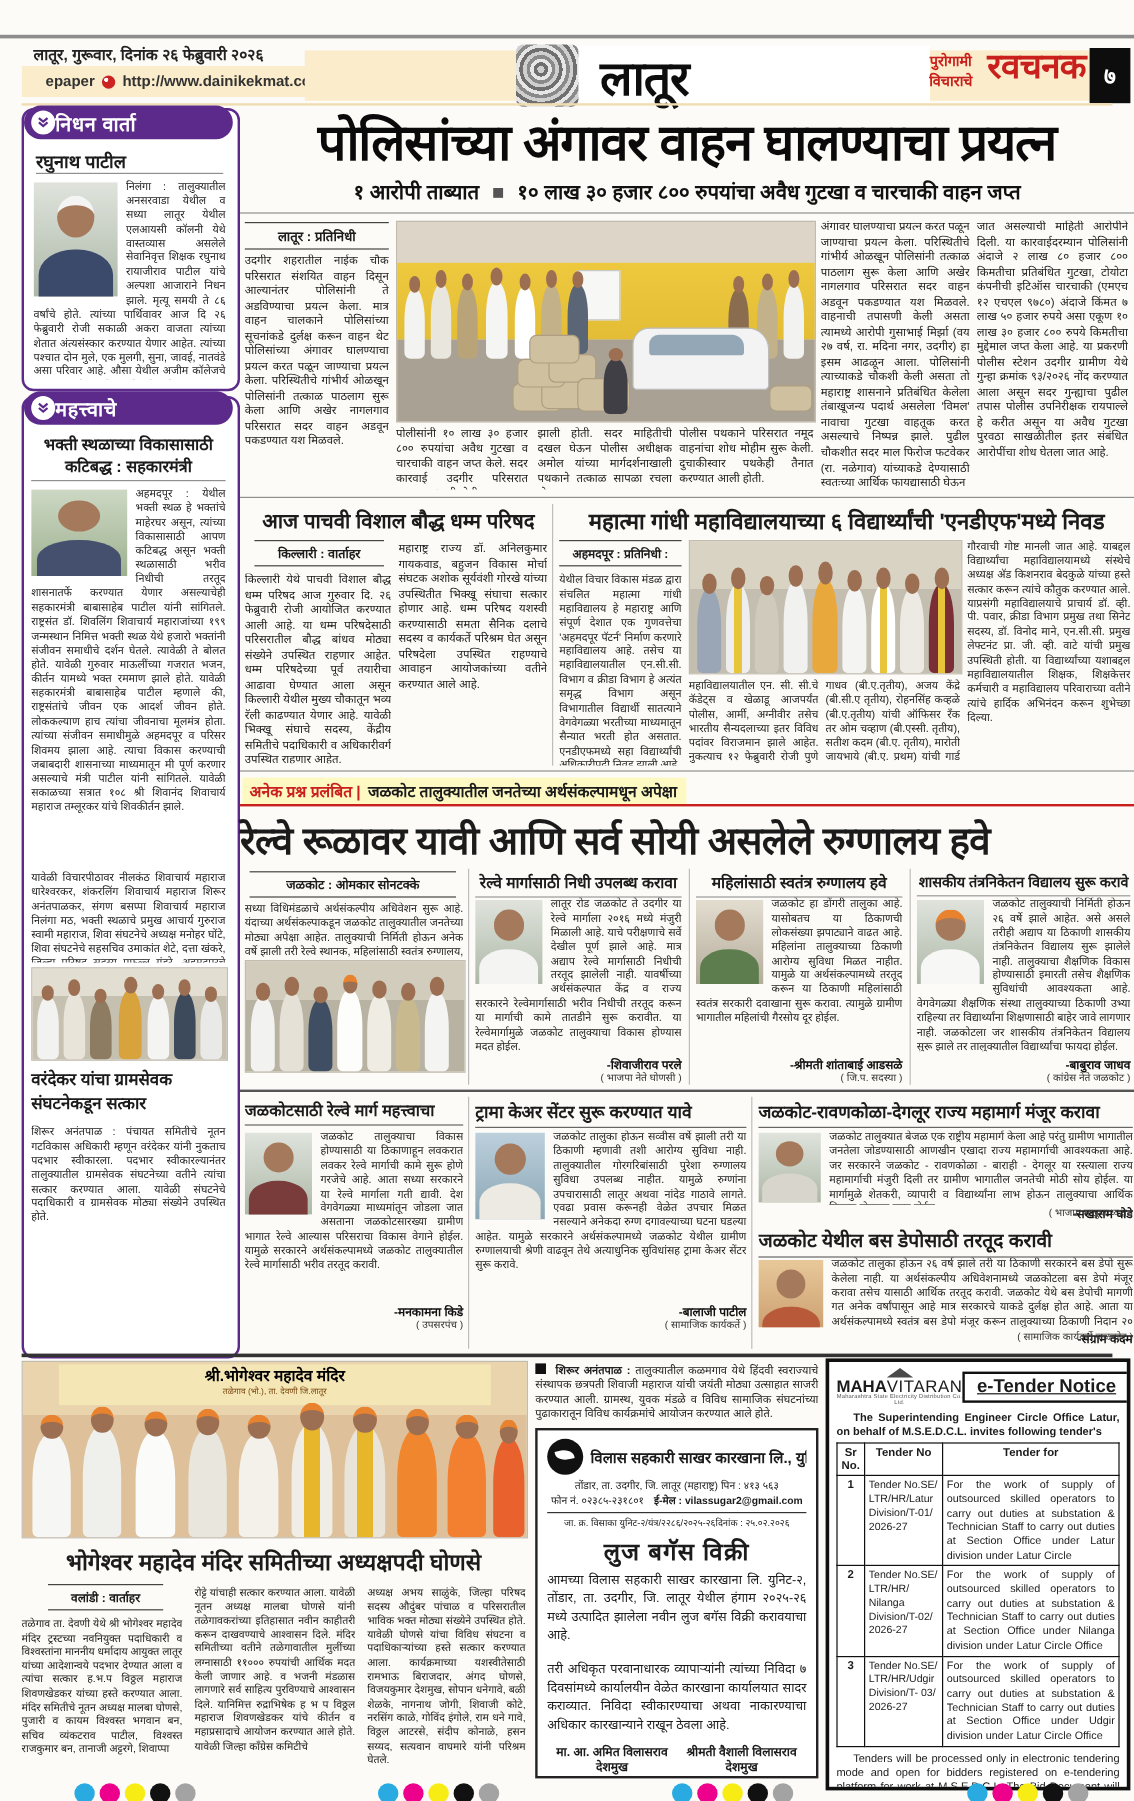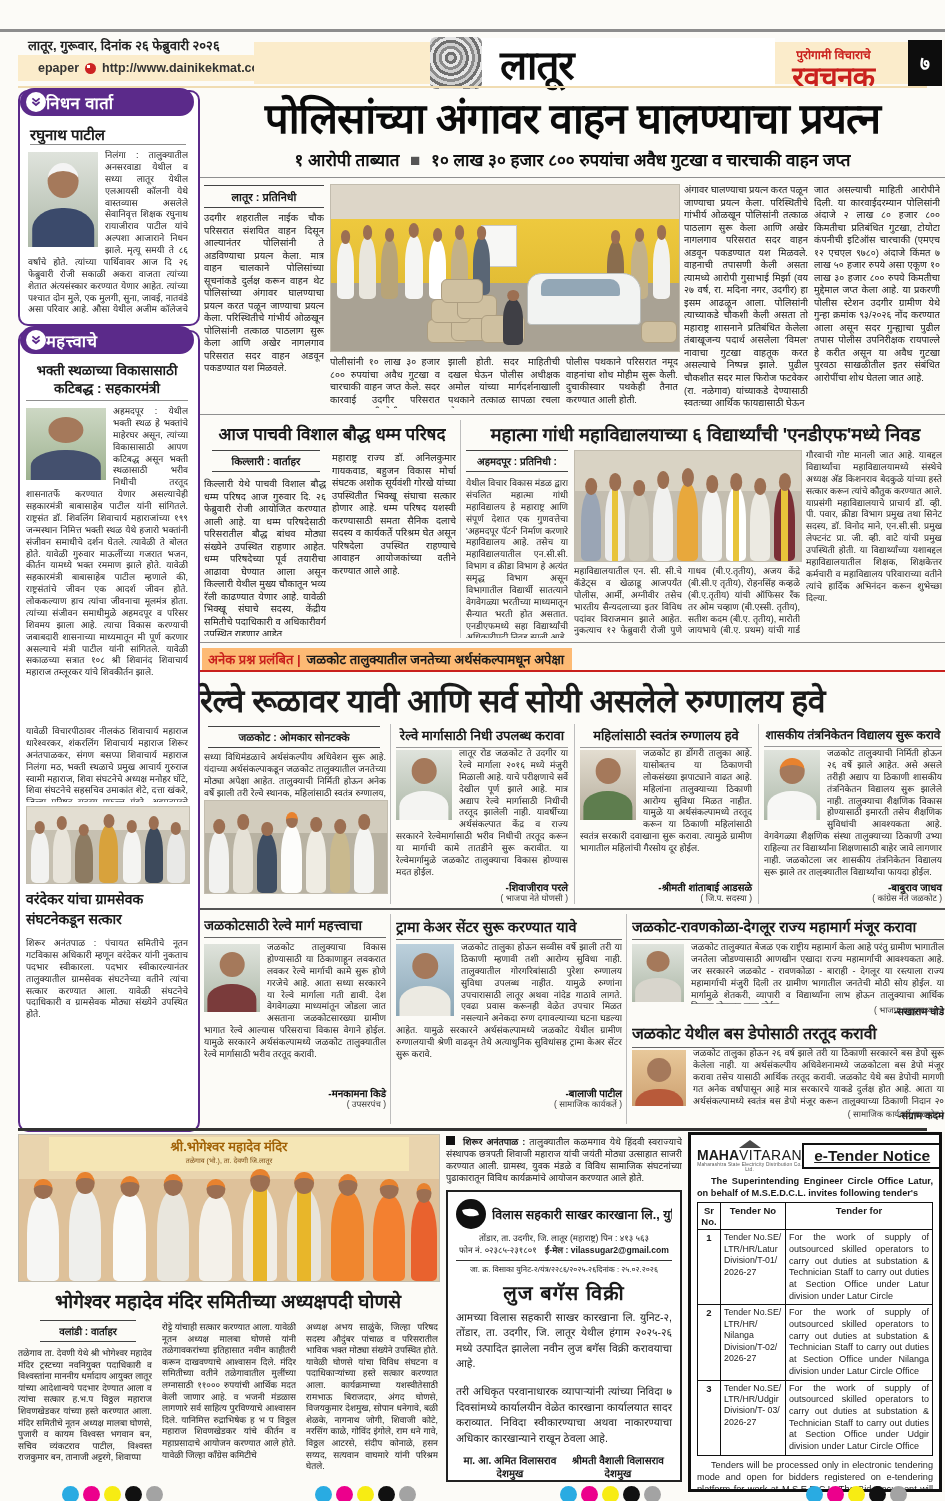--- a/index.html
+++ b/index.html
@@ -42,21 +42,21 @@
   .bust::after{content:"";position:absolute;bottom:-5%;left:50%;transform:translateX(-50%);width:88%;height:46%;background:var(--shirt,#e8e8e8);border-radius:48% 48% 0 0;}
   .bust.cap::before{border-top:8px solid #f4f4f4;box-sizing:border-box;}
   .bust.turban::before{border-top:7px solid #e8822e;box-sizing:border-box;}
   .pfloat{float:left;margin:2px 7px 2px 0;}
   
   .lead-headline{font-size:42px;font-weight:900;letter-spacing:-1px;white-space:nowrap;text-align:center;color:#0a0a0a;}
   .subhead{font-size:17px;font-weight:bold;text-align:center;color:#111;}
   .byline-box{border-top:1.5px solid #444;border-bottom:1.5px solid #444;font-size:11px;font-weight:bold;text-align:center;padding:3px 0;}
   .h2a{font-size:17px;font-weight:900;white-space:nowrap;overflow:hidden;text-align:center;}
   .h2b{font-size:18.5px;font-weight:900;white-space:nowrap;overflow:hidden;text-align:center;}
-  .tagline{display:inline-block;background:#fdba74;padding:2px 8px 3px 6px;font-size:13px;font-weight:bold;}
+  .tagline{display:inline-block;background:#fef9c3;padding:2px 8px 3px 6px;font-size:13px;font-weight:bold;}
   .tag-red{color:#c9201d;margin-right:6px;}
   .big-head{font-size:32px;font-weight:800;white-space:nowrap;text-align:left;letter-spacing:-0.5px;}
   .subcol-head{font-size:13px;font-weight:800;white-space:nowrap;overflow:hidden;text-align:center;border-bottom:1px solid #999;padding-bottom:3px;}
   .lower-head{font-weight:900;white-space:nowrap;overflow:hidden;border-bottom:1.5px solid #666;padding-bottom:3px;}
   .sig{font-size:10px;font-weight:bold;text-align:right;color:#111;}
   .sigrole{font-size:8.5px;text-align:right;color:#333;}
   
   .brief-bullet{display:inline-block;width:9px;height:9px;background:#111;margin-right:4px;}
   .adbox{border:2px solid #222;background:#fff;}
   .sugar-brand{font-size:12.5px;font-weight:900;white-space:nowrap;overflow:hidden;}
@@ -79,41 +79,41 @@
   .tender th{font-size:9.5px;font-weight:bold;text-align:center;}
   .td-sr{font-size:9.5px;text-align:center;width:16px;font-weight:bold;}
   .td-no{font-size:8.8px;width:58px;line-height:1.3;}
   .td-desc{font-size:9px;line-height:1.3;text-align:justify;}
   .tender-note{font-size:9.2px;line-height:1.32;text-align:justify;margin-top:3px;}
   .tender-note.indent{text-indent:14px;}
   
   .d{display:inline-block;width:17px;height:17px;border-radius:50%;margin-right:4px;}
   .dc{background:#29abe2}.dm{background:#ec008c}.dy{background:#f7ec13}.dk{background:#111}.dg{background:#a3a3a3}
   .banner-strip{background:#f5e6b5;text-align:center;}
-  .banner-main{font-size:13px;font-weight:900;color:#a16207;line-height:1.5;}
+  .banner-main{font-size:13px;font-weight:900;color:#000000;line-height:1.5;}
   .banner-sub{font-size:7px;color:#7a4a12;line-height:1.1;}
 </style>
 </head>
 <body>
 
 <div class="page">
 
   <div class="hline" style="left:0;top:29px;width:945px;height:3px;background:#8d8d8d"></div>
   <div class="abs dateline" style="left:28px;top:36px">लातूर, गुरूवार, दिनांक २६ फेब्रुवारी २०२६</div>
   <div class="abs cream epaper-band" style="left:18px;top:55px;width:236px;height:26px">
     <span class="epaper-label">epaper</span>
     <span class="globe"></span>
     <span style="font-size:12.5px;font-weight:bold;color:#333">http://www.dainikekmat.com</span>
   </div>
   <div class="abs cream" style="left:254px;top:42px;width:673px;height:42px"></div>
   <div class="abs" style="left:430px;top:38px;width:345px;height:50px;background:#fff;display:flex;align-items:center">
     <div class="collage"></div>
     <div class="masthead" style="margin-left:18px">लातूर</div>
   </div>
-  <div class="abs" style="left:762px;top:42px;width:143px;height:54px;display:flex;flex-direction:column;justify-content:center">
+  <div class="abs" style="left:762px;top:42px;width:143px;height:54px;display:flex;flex-direction:row;justify-content:center">
     <div class="brand-tag">पुरोगामी विचाराचे</div>
     <div class="brand-name">रवचनक</div>
   </div>
   <div class="abs pageno" style="left:908px;top:40px;width:34px;height:46px">७</div>
   <div class="hline" style="left:18px;top:86px;width:909px;height:2px;background:#f0dcb2"></div>
 
   <div class="abs sbox" style="left:18px;top:90px;width:178px;height:232px"></div>
   <div class="abs pill" style="left:20px;top:88px;width:174px;height:28px">
     <span class="chev-circle">
       <svg width="12" height="12" viewBox="0 0 20 20">

